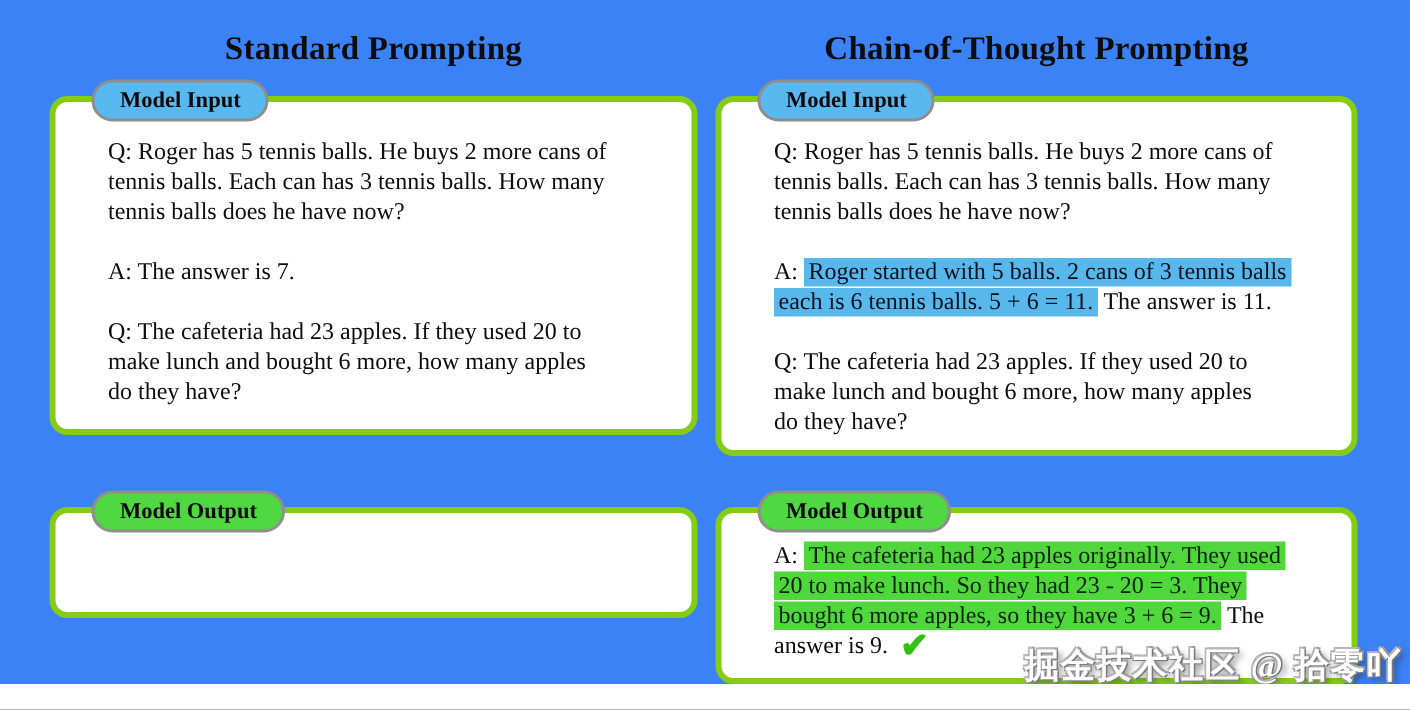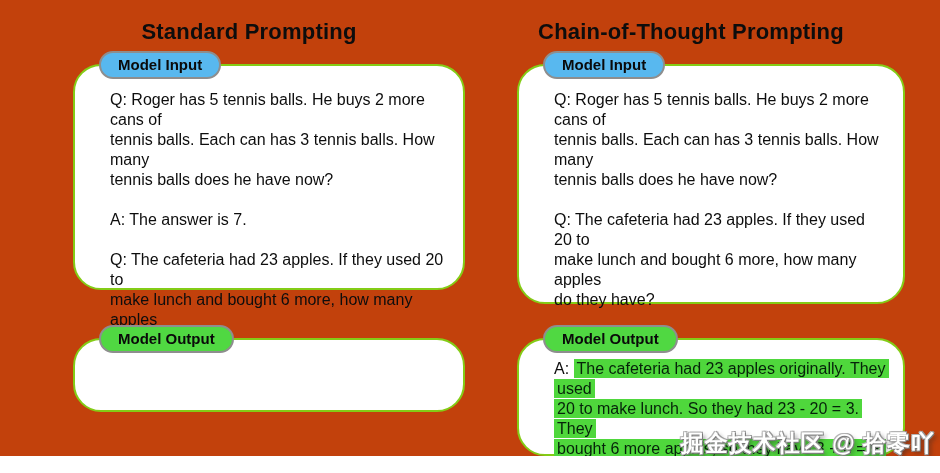--- a/index.html
+++ b/index.html
@@ -1,38 +1,37 @@
 <!DOCTYPE html>
 <html><head>
 <meta charset="utf-8">
 <style>
   html,body { margin:0; padding:0; background:#ffffff; }
   #stage {
     position:relative; width:940px; height:456px;
-    background:#c2410c; overflow:hidden;
-    font-family:Liberation Sans, sans-serif;
+    background:#3b82f6; overflow:hidden;
+    font-family:Liberation Serif, serif;
     color:#111111;
   }
   .col { position:absolute; top:0; height:473px; }
   .col-left  { left:33px;  width:432px; }
   .col-right { left:477px; width:428px; }
 
   .col-title {
     position:absolute; top:19px; left:0; width:100%;
     text-align:center; font-size:22px; font-weight:bold; color:#0d0d0d;
     letter-spacing:0.2px;
   }
 
   .panel {
     position:absolute; left:0; right:0;
     background:#ffffff;
-    border:2px solid #84cc16;
-    border-radius:28px;
+    border:4px solid #84cc16;
+    border-radius:12px;
     box-sizing:border-box;
-    margin-left:40px;
   }
   .panel-input-left   { top:64px;  height:226px; }
   .panel-output-left  { top:338px; height:74px;  }
   .panel-input-right  { top:64px;  height:240px; }
   .panel-output-right { top:338px; height:118px; }
 
   .badge {
     position:absolute; top:-15px; left:24px;
     padding:3px 17px;
     font-size:15px; font-weight:bold; color:#0a0a0a;
@@ -105,20 +104,22 @@
 
   <div class="col col-right">
     <div class="col-title">Chain-of-Thought Prompting</div>
 
     <div class="panel panel-input-right">
       <div class="badge badge-blue">Model Input</div>
       <div class="content">
         <p class="para">Q: Roger has 5 tennis balls. He buys 2 more cans of
 tennis balls. Each can has 3 tennis balls. How many
 tennis balls does he have now?</p>
+        <p class="para"><span>A: </span><span class="hl hl-blue">Roger started with 5 balls. 2 cans of 3 tennis balls
+each is 6 tennis balls. 5 + 6 = 11.</span><span> The answer is 11.</span></p>
         <p class="para">Q: The cafeteria had 23 apples. If they used 20 to
 make lunch and bought 6 more, how many apples
 do they have?</p>
       </div>
     </div>
 
     <div class="panel panel-output-right">
       <div class="badge badge-green">Model Output</div>
       <div class="content content-out-right">
         <p class="para"><span>A: </span><span class="hl hl-green">The cafeteria had 23 apples originally. They used

